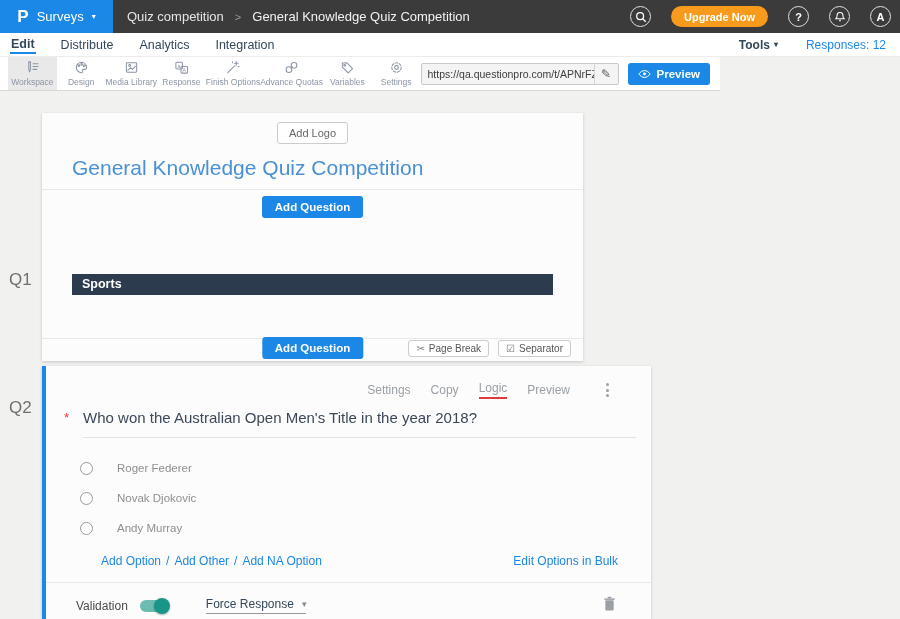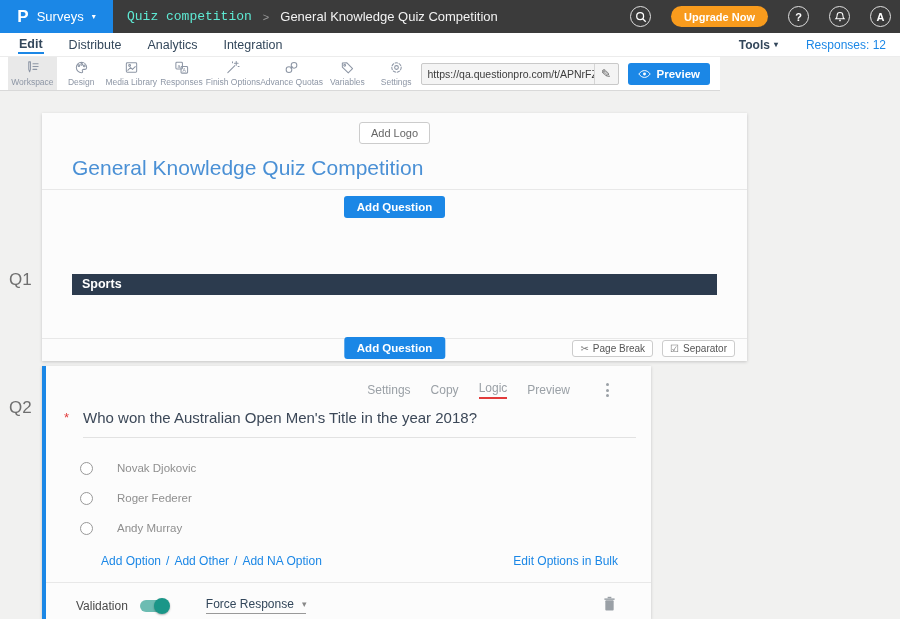--- a/index.html
+++ b/index.html
@@ -6,32 +6,32 @@
   body { font-family:"Liberation Sans", sans-serif; background:#f1f1f0; }
   #app { position:relative; width:900px; height:619px; overflow:hidden; background:#f1f1f0; }
 
   
   .header { position:absolute; top:0; left:0; width:900px; height:33px; background:#3b3b3b; display:flex; align-items:center; }
   .logo-box { width:113px; height:33px; background:#1b87e6; display:flex; align-items:center; justify-content:center; gap:8px; color:#fff; cursor:pointer; }
   .logo-p { font-size:17px; font-weight:700; line-height:1; }
   .surveys-label { font-size:13px;text-align:center; }
   .caret { font-size:8px; line-height:1; }
   .crumbs { margin-left:14px; display:flex; align-items:center; gap:11px; font-size:13px; }
-  .crumb-parent { color:#5eead4;font-family:Liberation Mono, monospace; }
+  .crumb-parent { color:#e5e5e5; }
   .crumb-sep { color:#9a9a9a; font-size:11px; }
   .crumb-cur { color:#f2f2f2; }
   .header-right { margin-left:auto; display:flex; align-items:center; gap:20px; padding-right:9px; }
   .hcircle { width:21px; height:21px; border:1px solid #e0e0e0; border-radius:50%; display:flex; align-items:center; justify-content:center; color:#fff; font-size:11px; font-weight:700; cursor:pointer; }
   .hcircle svg { width:12px; height:12px; }
   .upgrade-btn { height:21px; background:#f89b1d; border-radius:11px; color:#fff; font-size:11px; font-weight:700; display:flex; align-items:center; padding:0 13px; cursor:pointer; }
 
   
   .subnav { position:absolute; top:33px; left:0; width:900px; height:24px; background:#fff; display:flex; align-items:center; padding:0 10px; border-bottom:1px solid #ececec; }
   .nav-item { font-size:12.5px; color:#33475b; font-weight:500; margin-right:24px; padding:2px 1px 1px; cursor:pointer; }
-  .nav-item.active { font-weight:700; border-bottom:2px solid #1b87e6;margin-left:8px; }
+  .nav-item.active { font-weight:700; border-bottom:2px solid #1b87e6; }
   .tools { margin-left:auto; font-size:12px; color:#33475b; font-weight:600; cursor:pointer; display:flex; align-items:center; gap:4px; }
   .tools .caret { color:#33475b; }
   .responses { color:#1b87e6; font-size:12px; font-weight:500; margin-left:28px; margin-right:4px; cursor:pointer; }
 
   
   .toolbar { position:absolute; top:57px; left:0; width:720px; height:34px; background:#fff; border-bottom:1px solid #d9d9d9; display:flex; align-items:stretch; padding-left:8px; }
   .tool { width:64px; display:flex; flex-direction:column; align-items:center; justify-content:center; gap:2px; cursor:pointer; }
   .tool.active { background:#e9e9e9; }
   .tool svg { width:15px; height:15px; }
   .tool svg * { stroke:#8d96a5; fill:none; stroke-width:1.1; stroke-linecap:round; stroke-linejoin:round; }
@@ -41,21 +41,21 @@
   .url-box { width:198px; height:22px; background:#f4f4f4; border:1px solid #c9c9c9; border-radius:2px; display:flex; align-items:center; overflow:hidden; }
   .url-text { flex:1; font-size:10.5px; color:#3c3c3c; padding:0 6px; white-space:nowrap; overflow:hidden; }
   .url-edit { width:24px; height:100%; display:flex; align-items:center; justify-content:center; color:#555; font-size:12px; border-left:1px solid #d5d5d5; cursor:pointer; }
   .preview-btn { height:22px; background:#1b87e6; border-radius:3px; color:#fff; font-size:11.5px; font-weight:600; display:flex; align-items:center; gap:6px; padding:0 10px; cursor:pointer; }
   .preview-btn svg { width:13px; height:10px; }
 
   
   .main { position:absolute; top:91px; left:0; width:900px; height:528px; background:#f1f1f0; }
   .gutter-label { position:absolute; left:9px; font-size:17px; color:#6f6f6f; }
 
-  .card { position:absolute; left:42px; width:705px; background:#fcfcfc; box-shadow:0 1px 3px rgba(0,0,0,.18); }
+  .card { position:absolute; left:42px; width:541px; background:#fcfcfc; box-shadow:0 1px 3px rgba(0,0,0,.18); }
   .card1 { top:22px; height:248px; }
   .title-section { height:77px; border-bottom:1px solid #e8e8e8; }
   .logo-row { padding-top:9px; display:flex; justify-content:center; }
   .add-logo-btn { background:#fff; border:1px solid #ccc; border-radius:3px; font-size:11px; color:#666; padding:4px 11px; cursor:pointer; }
   .survey-title { margin:12px 30px 0; font-size:21px; color:#4a90d5; font-weight:400; }
   .addq-row { height:33px; display:flex; align-items:center; justify-content:center; }
   .add-q-btn { background:#1b87e6; color:#fff; font-size:11.5px; font-weight:600; padding:5px 13px; border-radius:3px; cursor:pointer; }
   .sports-bar { margin:51px 30px 0; background:#2c3b4e; color:#fff; font-size:12.5px; font-weight:700; height:21px; line-height:21px; padding:0 10px; }
   .card1-bottom { position:absolute; bottom:0; left:0; right:0; height:23px; border-top:1px solid #e8e8e8; }
   .card1-bottom .add-q-btn { position:absolute; left:50%; transform:translateX(-50%); top:-2px; }
@@ -164,21 +164,21 @@
         </svg>
       <span class="tool-label">Media Library</span>
     </div>
     <div class="tool">
       <svg viewBox="0 0 16 16">
           <rect x="2" y="2.5" width="7" height="7" rx="1"></rect>
           <rect x="7.5" y="7" width="7" height="7" rx="1"></rect>
           <text x="3.7" y="8" font-size="5.5">a</text>
           <text x="9" y="12.6" font-size="5.5">A</text>
         </svg>
-      <span class="tool-label">Responses</span>
+      <span class="tool-label">Response</span>
     </div>
     <div class="tool">
       <svg viewBox="0 0 16 16">
           <line x1="3" y1="13.5" x2="10.5" y2="6"></line>
           <line x1="12" y1="1.5" x2="12" y2="5.5"></line>
           <line x1="10" y1="3.5" x2="14" y2="3.5"></line>
           <line x1="14" y1="7" x2="15" y2="7"></line>
           <line x1="8" y1="2" x2="8" y2="3"></line>
         </svg>
       <span class="tool-label">Finish Options</span>
@@ -265,25 +265,25 @@
             <i></i>
           </span>
       </div>
       <div class="q2-question-row">
         <span class="req-mark">*</span>
         <span class="q2-question">Who won the Australian Open Men's Title in the year 2018?</span>
       </div>
       <div class="options">
         <div class="opt-row">
           <span class="radio"></span>
-          <span class="opt-label">Novak Djokovic</span>
+          <span class="opt-label">Roger Federer</span>
         </div>
         <div class="opt-row">
           <span class="radio"></span>
-          <span class="opt-label">Roger Federer</span>
+          <span class="opt-label">Novak Djokovic</span>
         </div>
         <div class="opt-row">
           <span class="radio"></span>
           <span class="opt-label">Andy Murray</span>
         </div>
       </div>
       <div class="links-row">
         <span class="links-left">
           <span class="blue-link">Add Option</span>
           <span>/</span>

